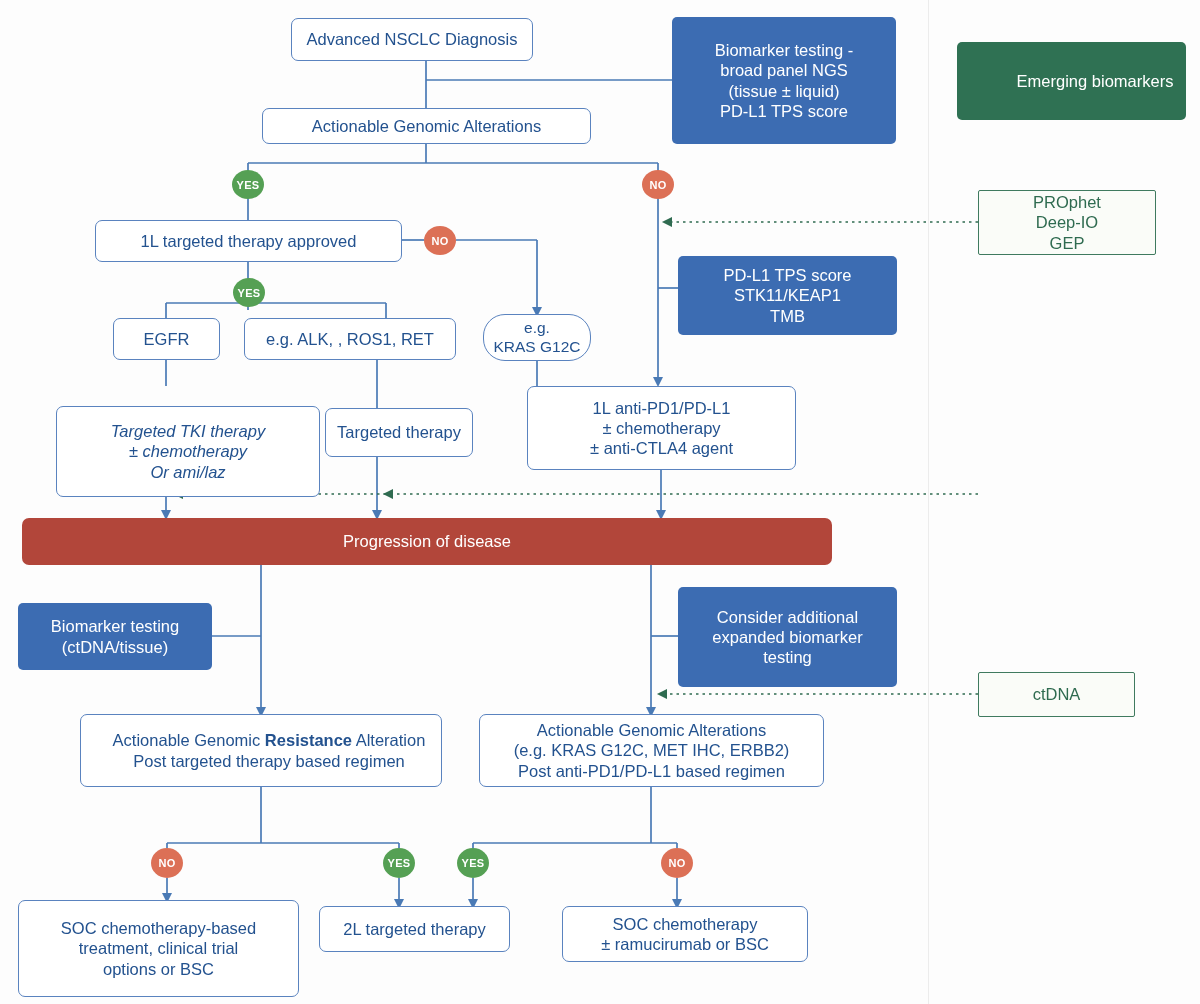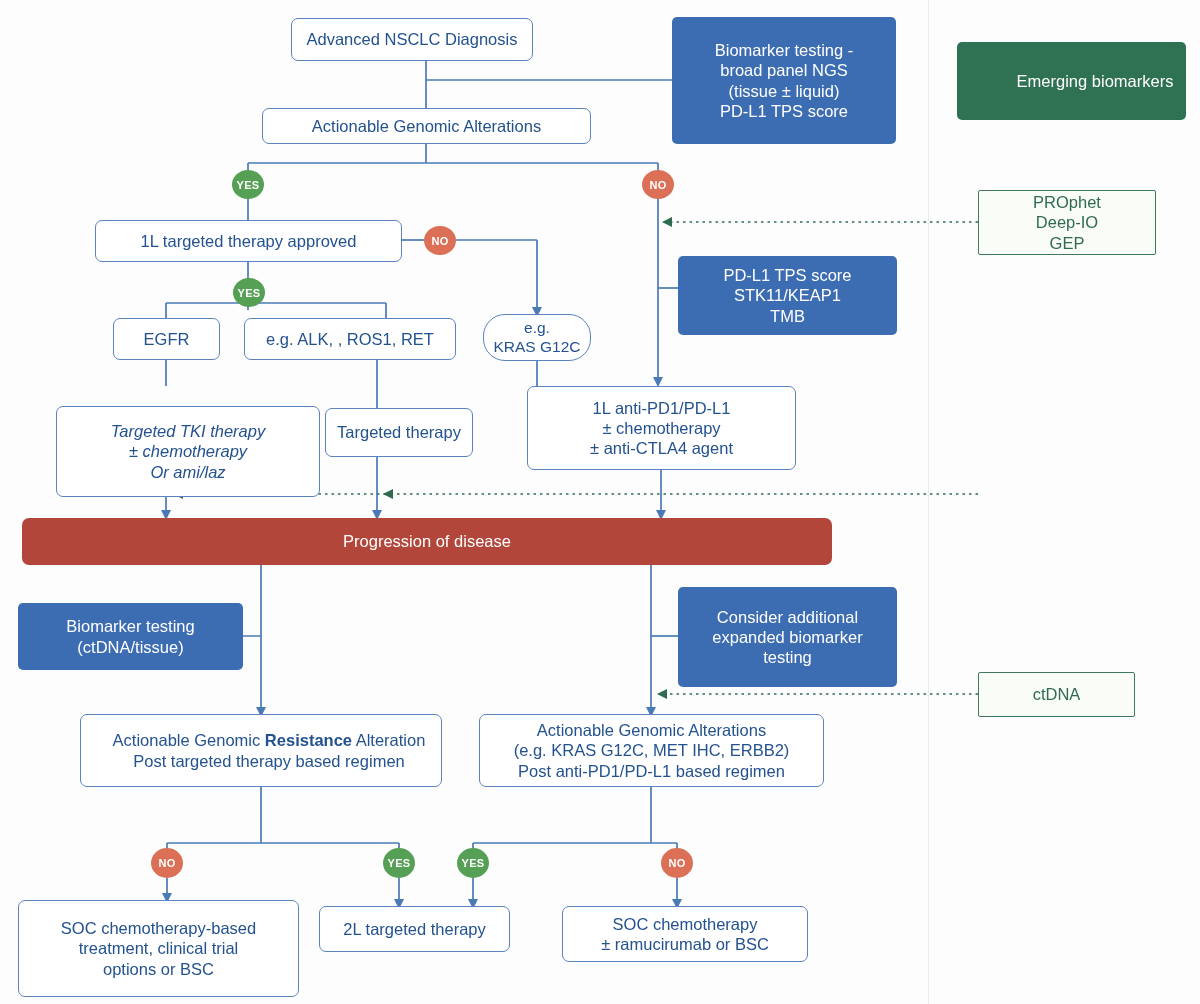--- a/index.html
+++ b/index.html
@@ -165,21 +165,21 @@
 
   <div class="box wbox" style="left:292px;top:408px;width:148px;height:49px;margin-left:33px;">Targeted therapy</div>
 
   <div class="box wbox" style="left:527px;top:386px;width:269px;height:84px;white-space:pre-line;">1L anti-PD1/PD-L1
 ± chemotherapy
 ± anti-CTLA4 agent</div>
 
 
   <div class="box rbox" style="left:22px;top:518px;width:810px;height:47px;">Progression of disease</div>
 
-  <div class="box bbox" style="left:18px;top:603px;width:225px;height:67px;white-space:pre-line;">Biomarker testing
+  <div class="box bbox" style="left:18px;top:603px;width:194px;height:67px;white-space:pre-line;">Biomarker testing
 (ctDNA/tissue)</div>
 
   <div class="box lgbox" style="left:978px;top:672px;width:157px;height:45px;">ctDNA</div>
 
   <div class="box bbox" style="left:678px;top:587px;width:219px;height:100px;white-space:pre-line;">Consider additional
 expanded biomarker
 testing</div>
 
   <div class="box wbox" style="left:80px;top:714px;width:362px;height:73px;flex-direction:column;padding-left:16px;">
     <div>

